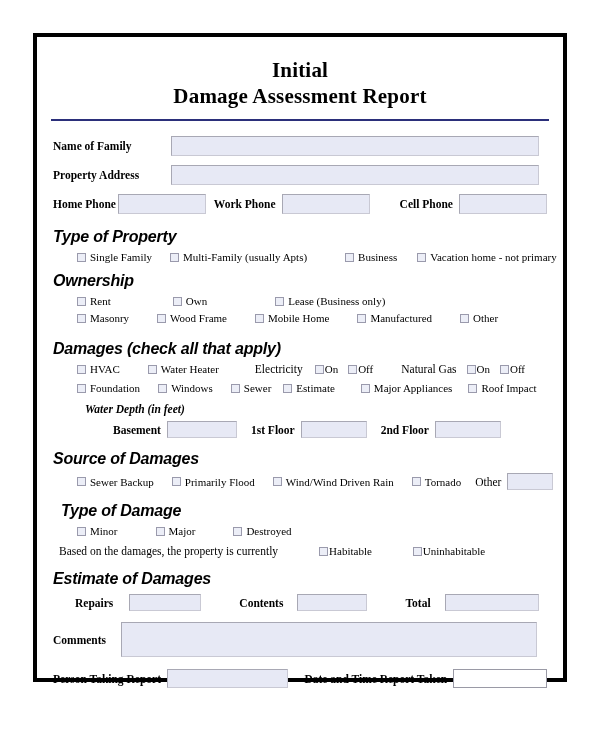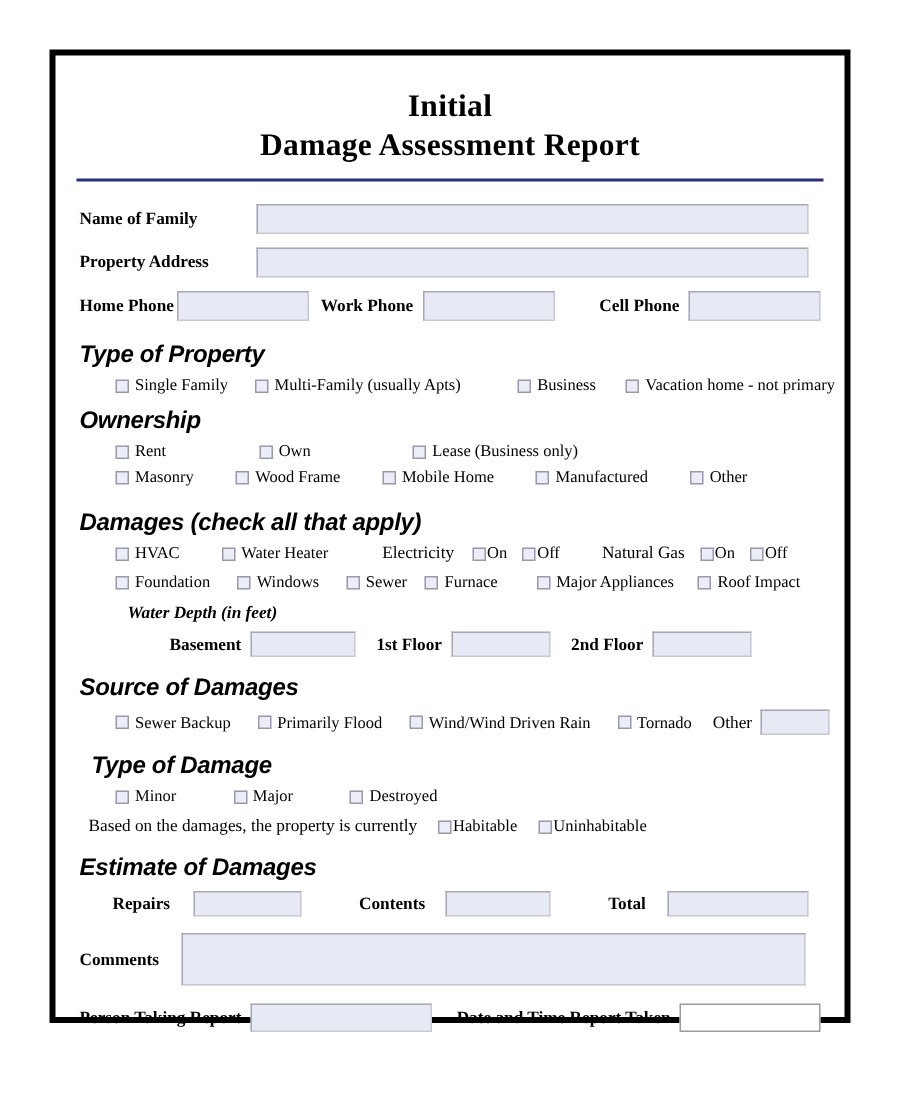--- a/index.html
+++ b/index.html
@@ -264,21 +264,21 @@
       <span class="cbox" style="margin-left:18px;">
         <span class="box"></span>
         <span class="ctext">Windows</span>
       </span>
       <span class="cbox" style="margin-left:18px;">
         <span class="box"></span>
         <span class="ctext">Sewer</span>
       </span>
       <span class="cbox" style="margin-left:12px;">
         <span class="box"></span>
-        <span class="ctext">Furnace</span>
+        <span class="ctext">Estimate</span>
       </span>
       <span class="cbox" style="margin-left:26px;">
         <span class="box"></span>
         <span class="ctext">Major Appliances</span>
       </span>
       <span class="cbox" style="margin-left:16px;justify-content:center;">
         <span class="box"></span>
         <span class="ctext">Roof Impact</span>
       </span>
     </div>
@@ -325,21 +325,21 @@
       <span class="cbox" style="margin-left:38px;">
         <span class="box"></span>
         <span class="ctext">Major</span>
       </span>
       <span class="cbox" style="margin-left:38px;">
         <span class="box"></span>
         <span class="ctext">Destroyed</span>
       </span>
     </div>
 
-    <div class="row" style="margin-top:8px;padding-left:12px;">
+    <div class="row" style="margin-top:8px;padding-left:12px;gap:27px;">
       <span class="lbl-reg">Based on the damages, the property is currently</span>
       <span class="cbox tight" style="margin-left:14px;">
         <span class="box"></span>
         <span class="ctext">Habitable</span>
       </span>
       <span class="cbox tight" style="margin-left:14px;">
         <span class="box"></span>
         <span class="ctext">Uninhabitable</span>
       </span>
     </div>

